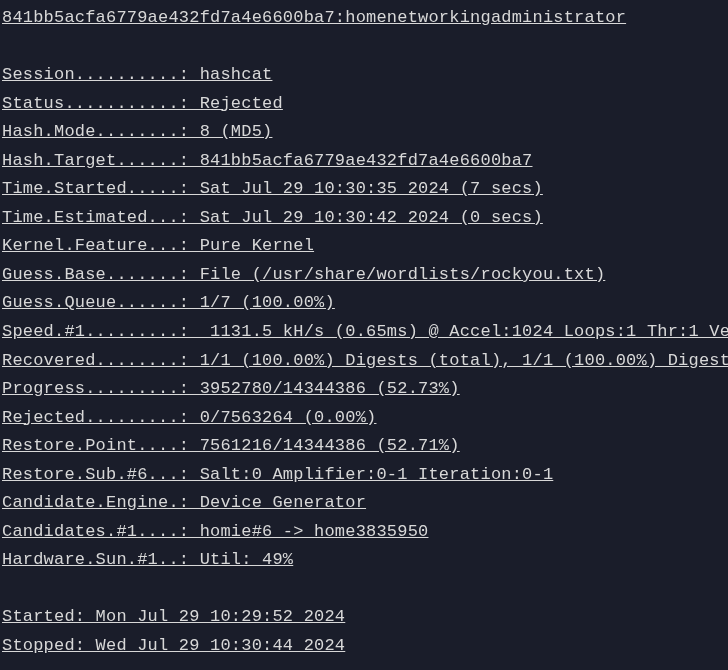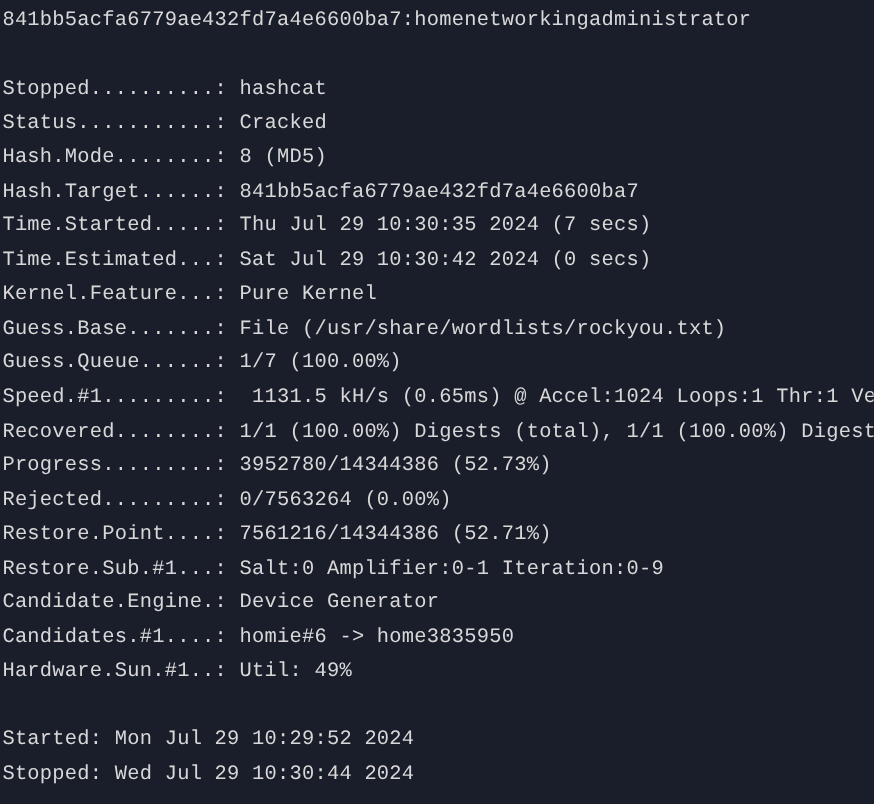--- a/index.html
+++ b/index.html
@@ -15,43 +15,44 @@
       line-height: 1.68;
       padding: 4px 0 4px 2px;
       width: 728px;
       height: 670px;
       overflow: hidden;
       letter-spacing: 0.2px;
       font-stretch: condensed;
     }
     .line {
       white-space: pre;
+      text-decoration: underline;
     }
     .blank-line {
       height: 1.68em;
     }
   </style>
 </head>
 <body>
 
 <div class="line">841bb5acfa6779ae432fd7a4e6600ba7:homenetworkingadministrator</div>
 <div class="blank-line"></div>
-<div class="line">Stopped..........: hashcat</div>
-<div class="line">Status...........: Cracked</div>
+<div class="line">Session..........: hashcat</div>
+<div class="line">Status...........: Rejected</div>
 <div class="line">Hash.Mode........: 8 (MD5)</div>
 <div class="line">Hash.Target......: 841bb5acfa6779ae432fd7a4e6600ba7</div>
-<div class="line">Time.Started.....: Thu Jul 29 10:30:35 2024 (7 secs)</div>
+<div class="line">Time.Started.....: Sat Jul 29 10:30:35 2024 (7 secs)</div>
 <div class="line">Time.Estimated...: Sat Jul 29 10:30:42 2024 (0 secs)</div>
 <div class="line">Kernel.Feature...: Pure Kernel</div>
 <div class="line">Guess.Base.......: File (/usr/share/wordlists/rockyou.txt)</div>
 <div class="line">Guess.Queue......: 1/7 (100.00%)</div>
 <div class="line">Speed.#1.........:  1131.5 kH/s (0.65ms) @ Accel:1024 Loops:1 Thr:1 Vec:8</div>
 <div class="line">Recovered........: 1/1 (100.00%) Digests (total), 1/1 (100.00%) Digests (new)</div>
 <div class="line">Progress.........: 3952780/14344386 (52.73%)</div>
 <div class="line">Rejected.........: 0/7563264 (0.00%)</div>
 <div class="line">Restore.Point....: 7561216/14344386 (52.71%)</div>
-<div class="line">Restore.Sub.#1...: Salt:0 Amplifier:0-1 Iteration:0-9</div>
+<div class="line">Restore.Sub.#6...: Salt:0 Amplifier:0-1 Iteration:0-1</div>
 <div class="line">Candidate.Engine.: Device Generator</div>
 <div class="line">Candidates.#1....: homie#6 -&gt; home3835950</div>
 <div class="line">Hardware.Sun.#1..: Util: 49%</div>
 <div class="blank-line"></div>
 <div class="line">Started: Mon Jul 29 10:29:52 2024</div>
 <div class="line">Stopped: Wed Jul 29 10:30:44 2024</div>
 
 </body></html>

